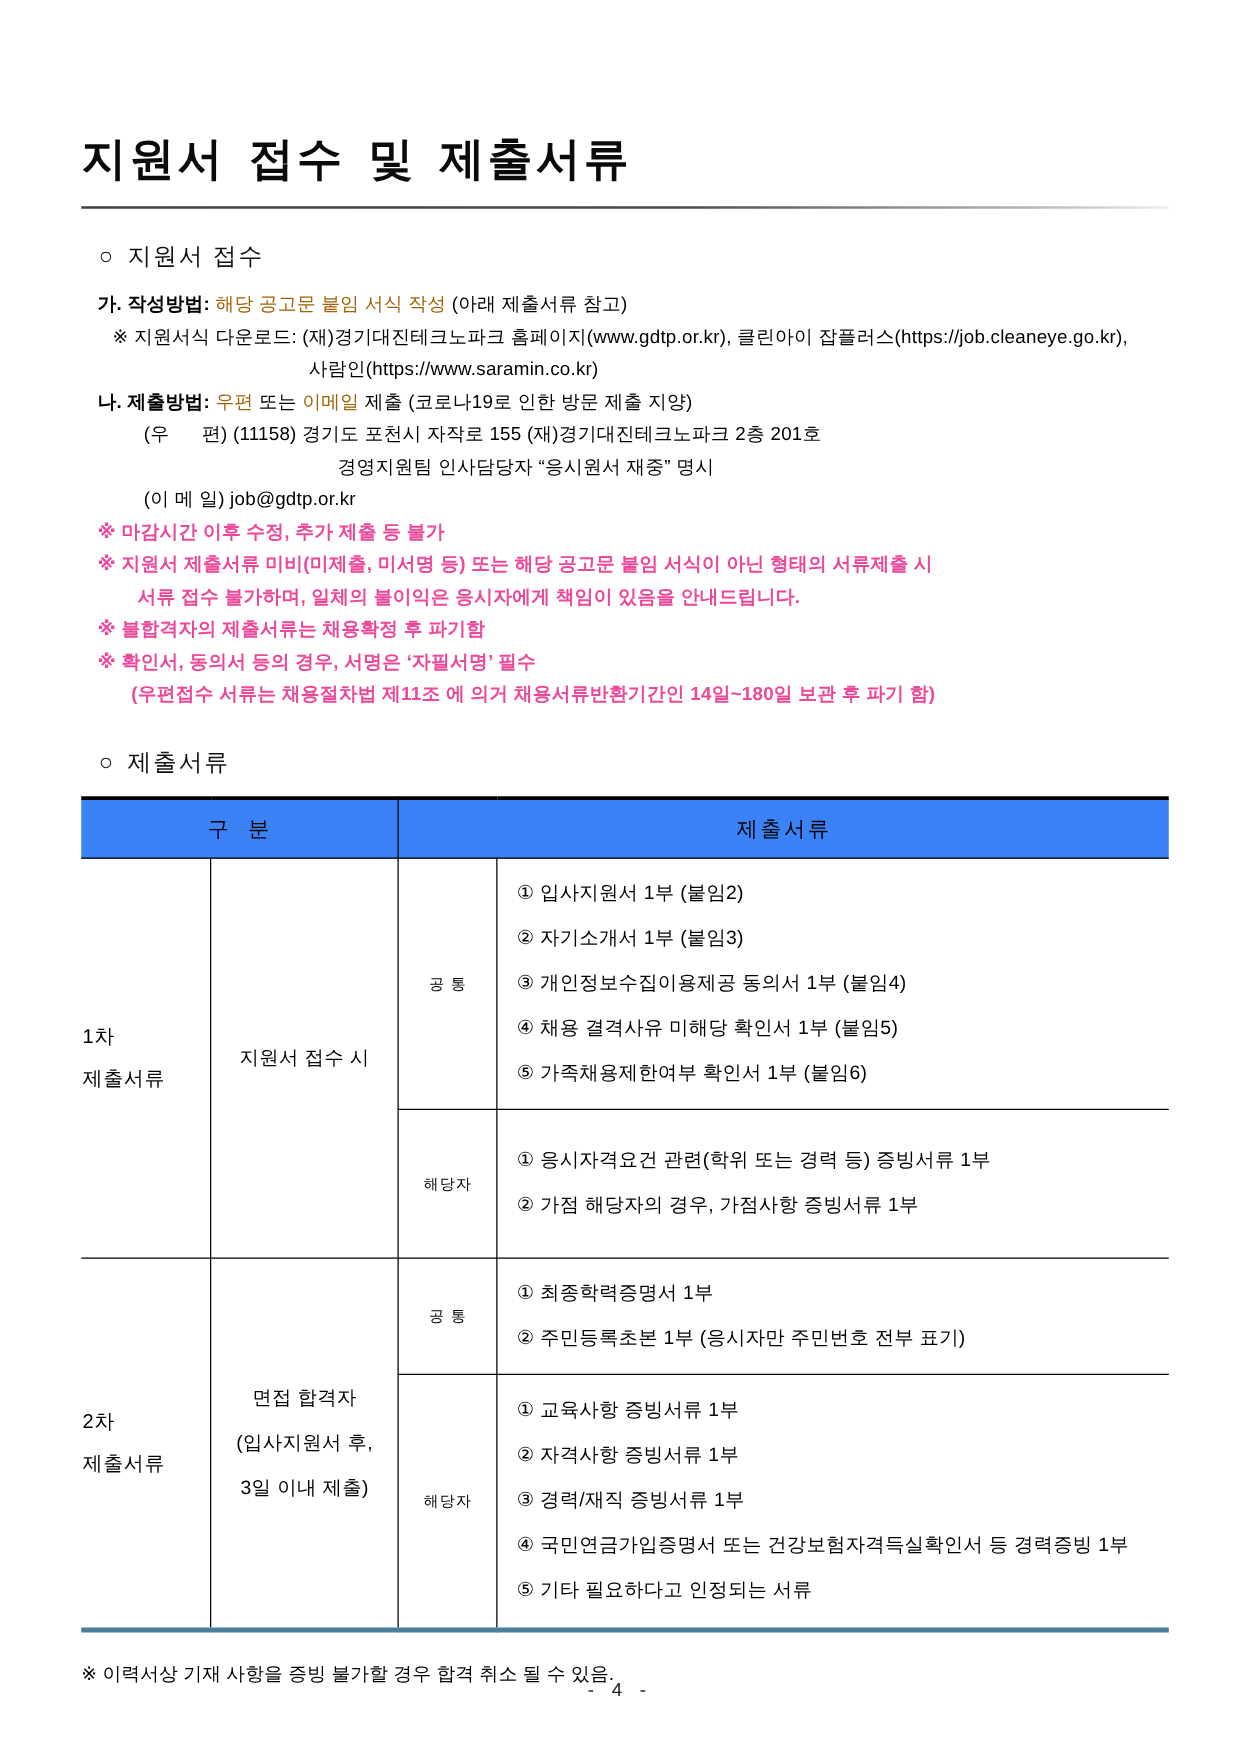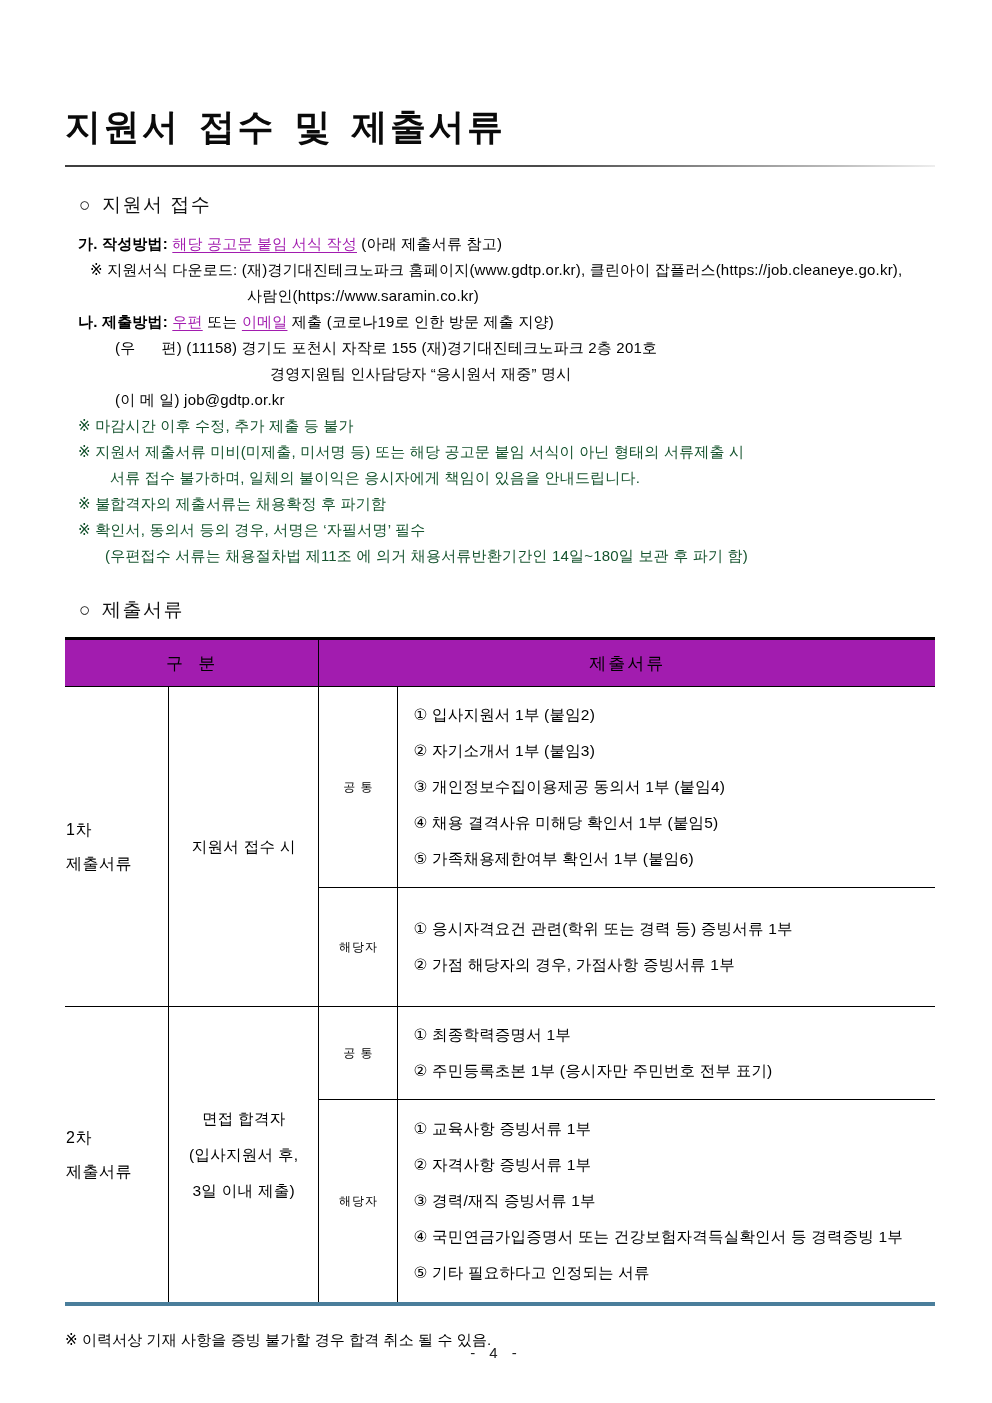--- a/index.html
+++ b/index.html
@@ -12,37 +12,37 @@
         padding:103px 57px 0 65px;}
   .title{margin:0;font-size:36px;font-weight:bold;letter-spacing:2.5px;word-spacing:6px;color:#0a0a0a;}
   .title-rule{height:2px;margin-top:13px;
     background:linear-gradient(to right,#3f3f3f 0%,#4a4a4a 55%,#b9b9b9 88%,#eee 100%);}
   .sec-heading{margin-top:25px;font-size:19px;letter-spacing:1.5px;color:#111;}
   .sec-heading .circle{font-size:19px;margin:0 10px 0 14px;}
   .body-text{margin-top:13px;font-size:15px;line-height:26px;letter-spacing:.2px;}
   .line{white-space:nowrap;}
   .pre{white-space:pre;}
   .b{font-weight:bold;}
-  .link{color:#a21caf;text-decoration:underline;text-underline-offset:3px;cursor:pointer;}
+  .link{color:#a16207;text-underline-offset:3px;cursor:pointer;}
   .ind-ga{padding-left:13px;}
   .ind-note{padding-left:25px;}
   .ind-saramin{padding-left:182px;}
   .ind-post{padding-left:50px;}
   .ind-manager{padding-left:205px;}
-  .warn{color:#14532d;font-weight:normal;letter-spacing:.2px;padding-left:13px;}
+  .warn{color:#ec4899;font-weight:bold;letter-spacing:.2px;padding-left:13px;}
   .w-indent{padding-left:45px;}
   .w-indent2{padding-left:40px;}
   
   table.docs{border-collapse:collapse;width:870px;margin-top:14px;
     border-top:3px solid #000;border-bottom:4px solid #4a7e9b;
     border-left:hidden;border-right:hidden;
     font-size:15.5px;}
   table.docs th,table.docs td{border:1.5px solid #000;}
   table.docs thead th{
-    background:#a21caf;height:44px;font-weight:normal;font-size:17px;
+    background:#3b82f6;height:44px;font-weight:normal;font-size:17px;
     letter-spacing:2px;white-space:pre;text-align:center;}
   td.stage{width:105px;font-size:16px;line-height:34px;letter-spacing:.5px;}
   td.when{width:153px;text-align:center;font-size:15.5px;line-height:36px;letter-spacing:.3px;}
   td.grp{width:78px;text-align:center;font-size:12px;letter-spacing:1px;white-space:pre;}
   td.items{width:534px;padding:10px 10px 10px 15px;vertical-align:middle;}
   .doc-item{line-height:36px;padding-left:28px;text-indent:-28px;letter-spacing:.2px;}
   .h1{height:160px}.h2{height:98px}.h3{height:72px}.h4{height:182px}
   
   .notes{margin-top:20px;font-size:15px;line-height:27px;letter-spacing:.1px;}
   .note{text-align:justify;padding-left:24px;text-indent:-24px;margin-right:2px;}

